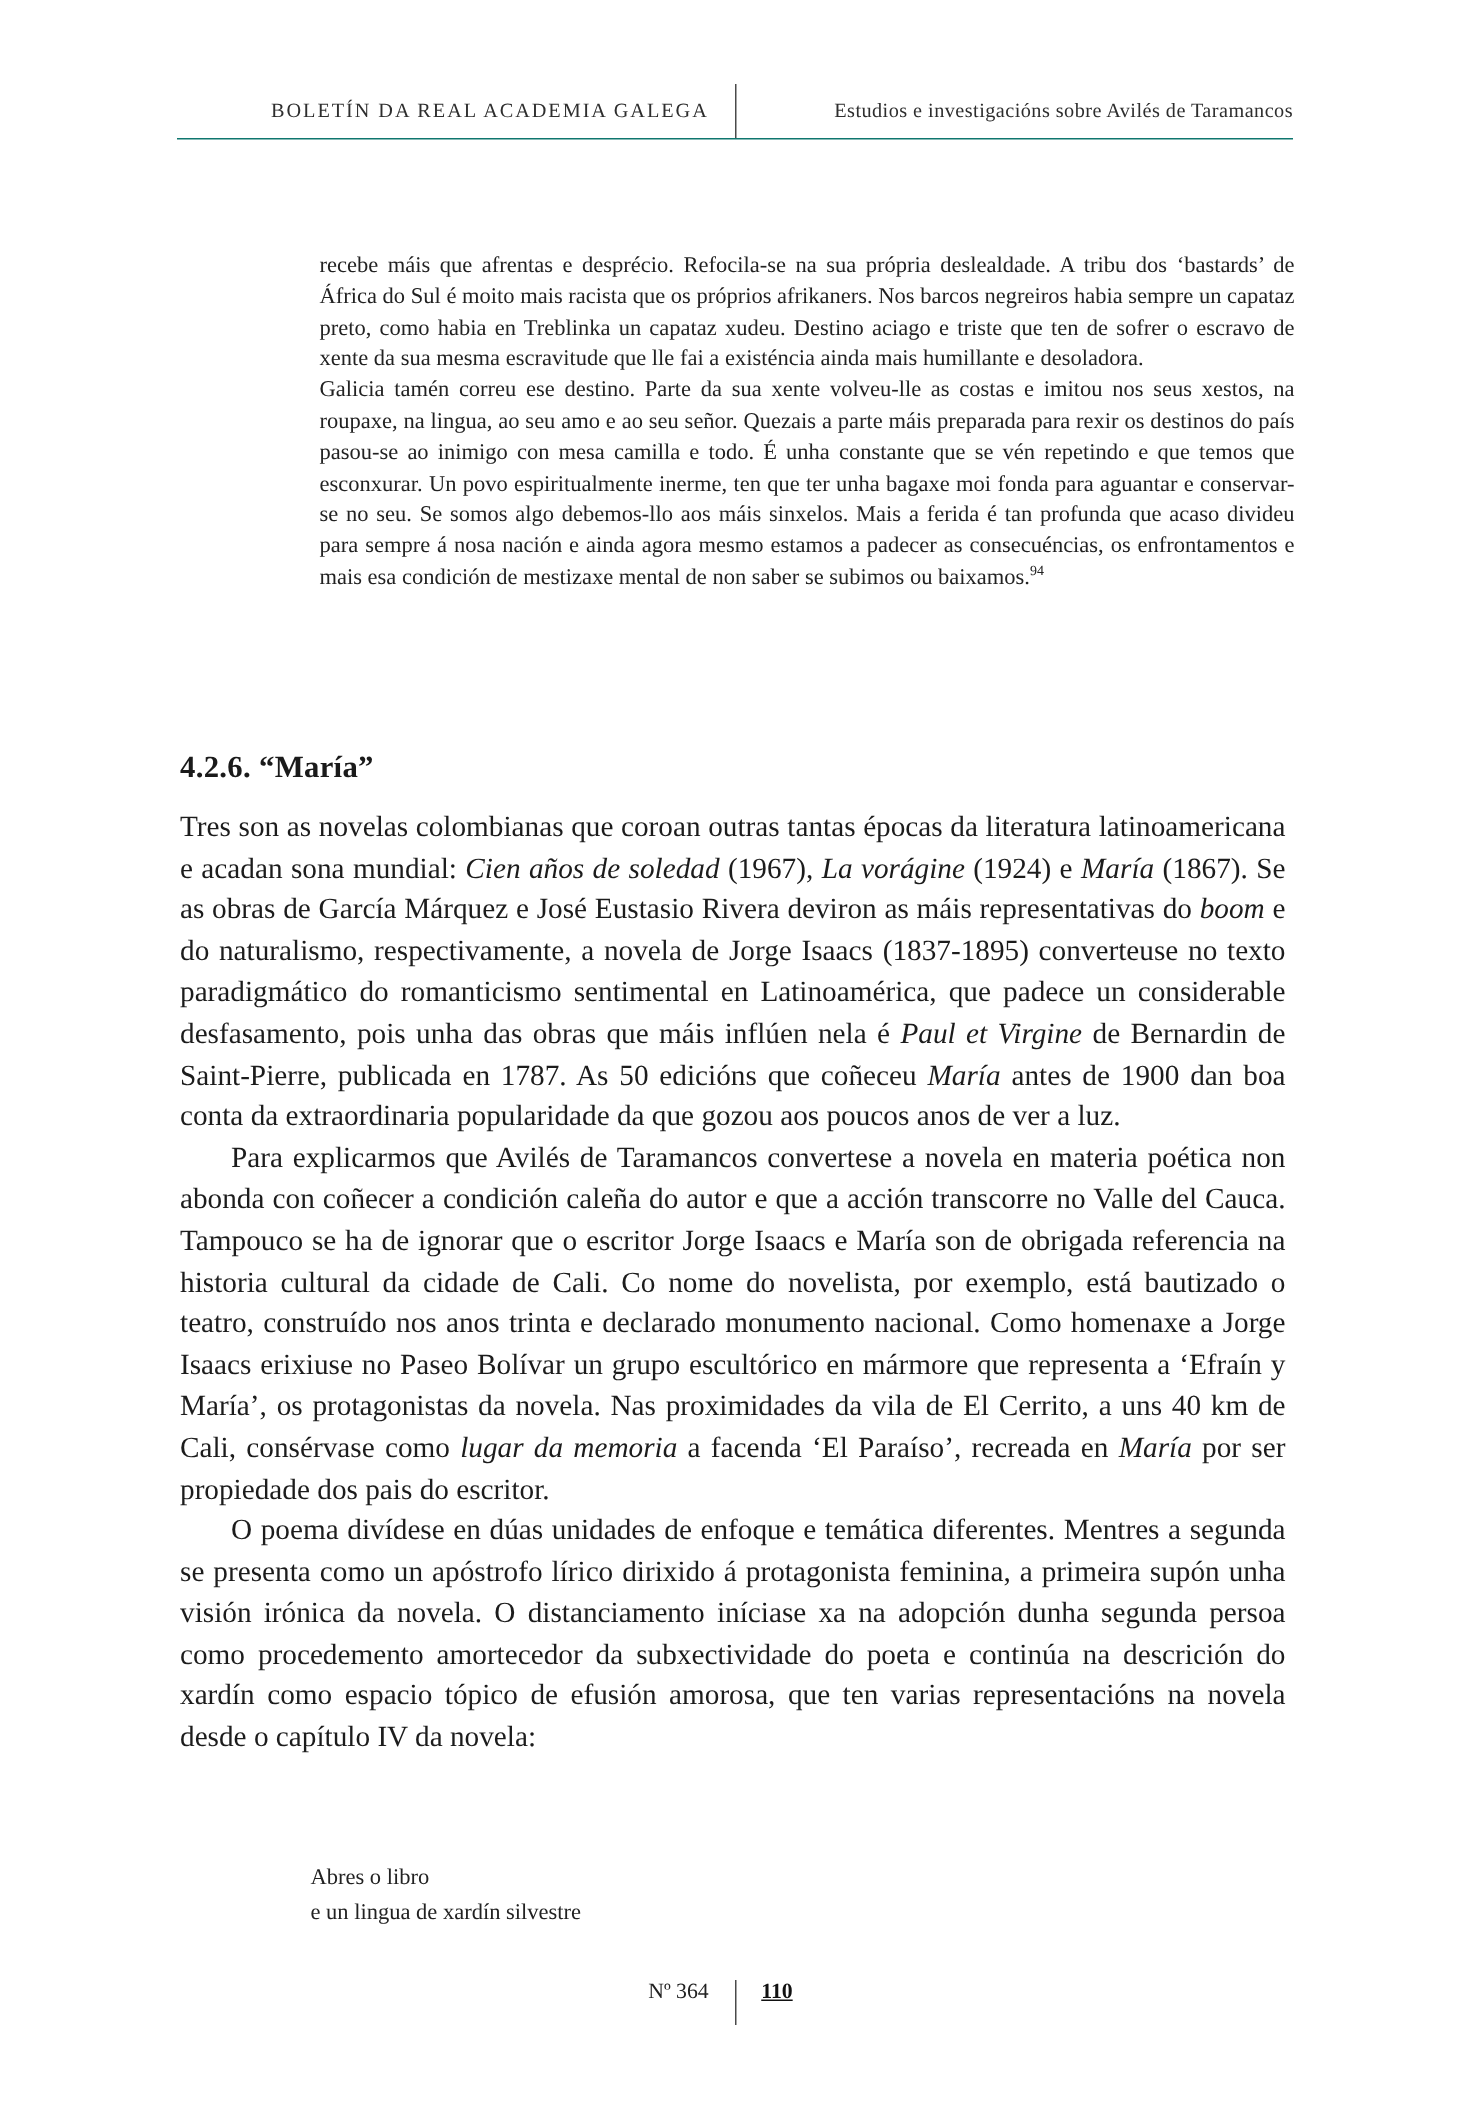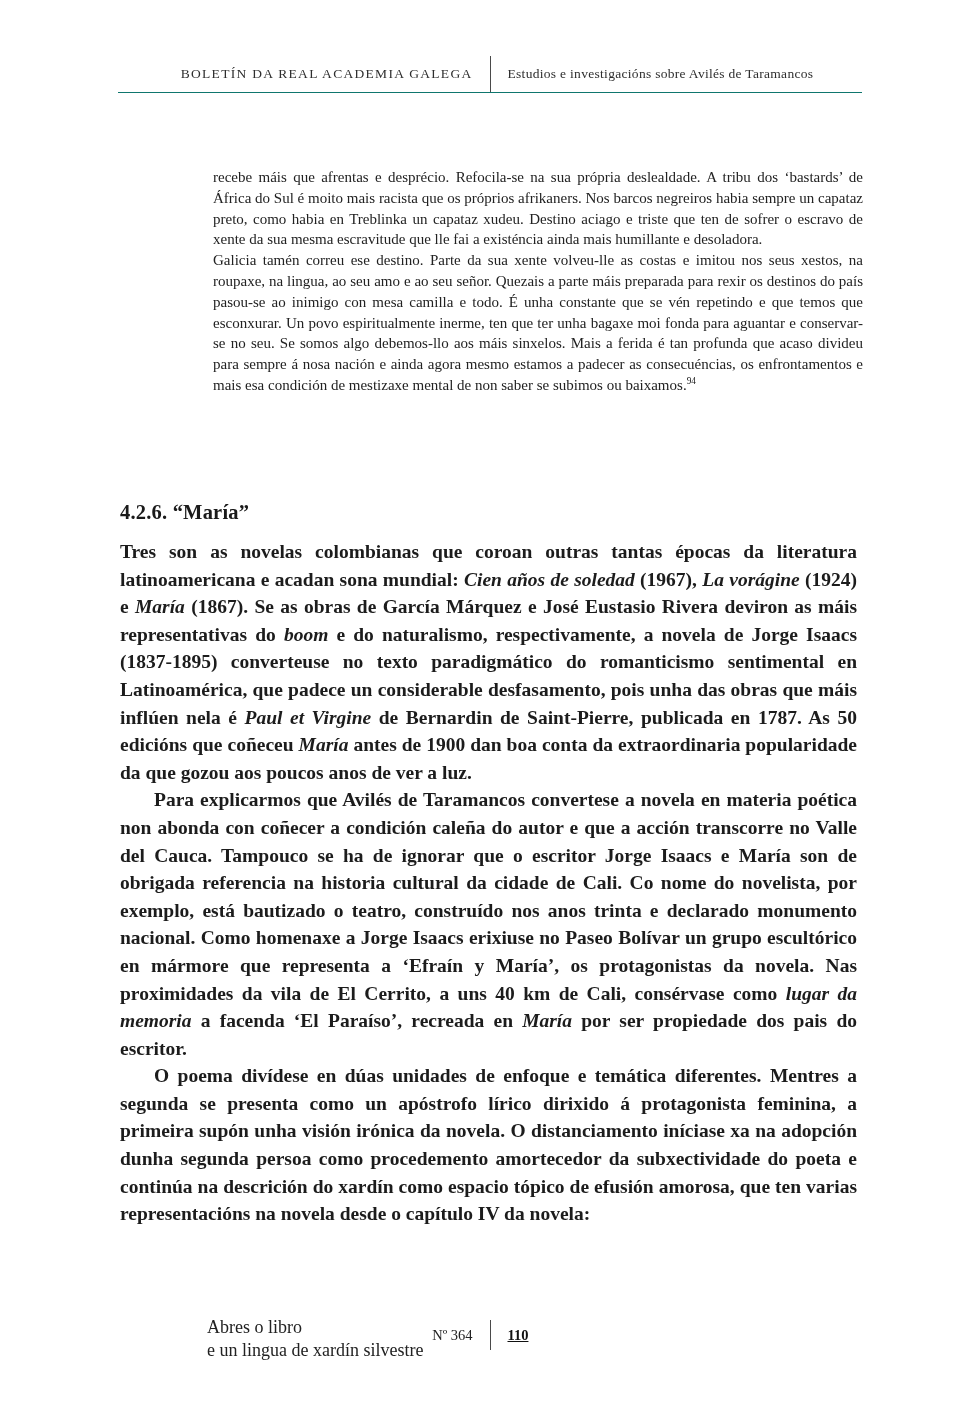--- a/index.html
+++ b/index.html
@@ -12,21 +12,21 @@
   }
 
   
   .header { position: absolute; top: 56px; left: 118px; width: 744px; }
   .header-inner { display: flex; align-items: center; height: 37px; border-bottom: 1px solid #0f766e; }
   .hdr-left {
     flex: 1; text-align: right; padding-right: 17px;
     font-size: 13.5px; letter-spacing: 1.3px; color: #2e2e2e; white-space: nowrap;
   }
   .hdr-right {
-    flex: 1; text-align: left; padding-left: 17px;
+    flex: 1; text-align: right; padding-left: 17px;
     font-size: 13.5px; letter-spacing: 0.3px; color: #2e2e2e; white-space: nowrap;
   }
   .v-divider { width: 1px; align-self: stretch; background: #4a4a4a; }
 
   
   .quote {
     position: absolute; top: 167px; left: 213px; width: 650px;
     font-size: 15px; line-height: 20.8px; text-align: justify; color: #222;
   }
   .quote p { margin: 0; }
@@ -36,33 +36,33 @@
   .section-heading {
     position: absolute; top: 501px; left: 120px; margin: 0;
     font-size: 20.5px; font-weight: bold; letter-spacing: 0.2px; color: #1a1a1a;
   }
 
   
   .body-text {
     position: absolute; top: 538px; left: 120px; width: 737px;
     font-size: 19.5px; line-height: 27.6px; text-align: justify; color: #1c1c1c;
   }
-  .body-text p { margin: 0; font-weight: bold; }
+  .body-text p { margin: 0; }
   .body-text p.indent { text-indent: 34px; }
   .body-text em { font-style: italic; }
 
   
   .verse {
-    position: absolute; top: 1316px; left: 207px;
-    font-size: 18px; line-height: 22.5px; color: #222;
+    position: absolute; top: 1241px; left: 207px;
+    font-size: 15px; line-height: 22.5px; color: #222;
   }
 
   
   .footer { position: absolute; top: 1320px; left: 118px; width: 744px; }
-  .footer-inner { display: flex; align-items: center; height: 30px; }
+  .footer-inner { display: flex; height: 30px; }
   .ftr-left { flex: 1; text-align: right; padding-right: 17px; font-size: 14.5px; color: #222; }
   .ftr-right { flex: 1; text-align: left; padding-left: 17px; font-size: 14.5px; font-weight: bold; color: #111; text-decoration: underline; }
 </style>
 </head>
 <body>
 
 <div class="page">
 
   <div class="header">
     <div class="header-inner">

